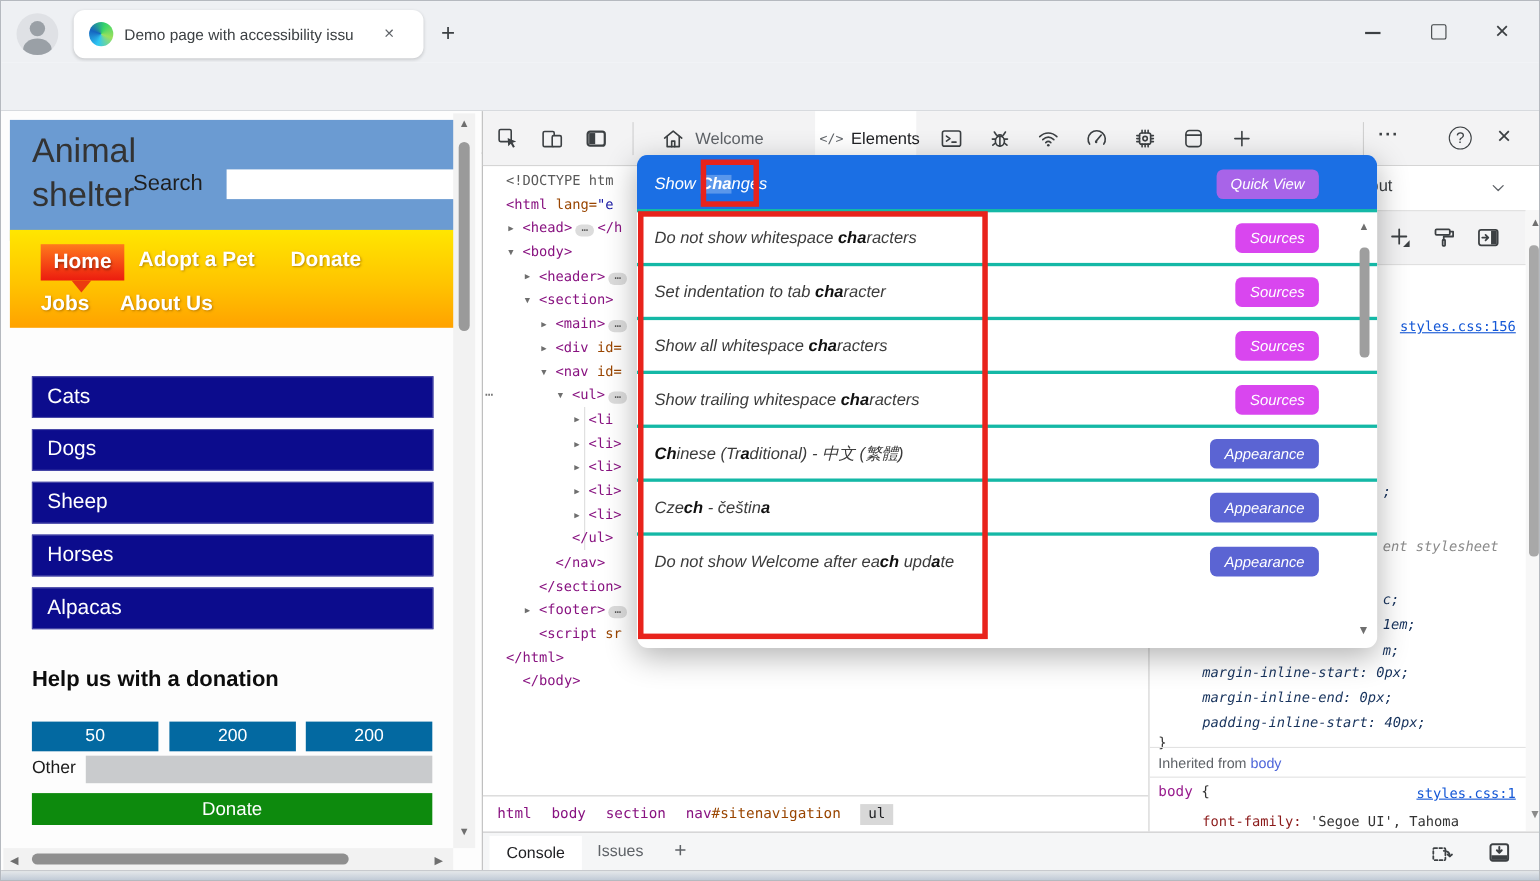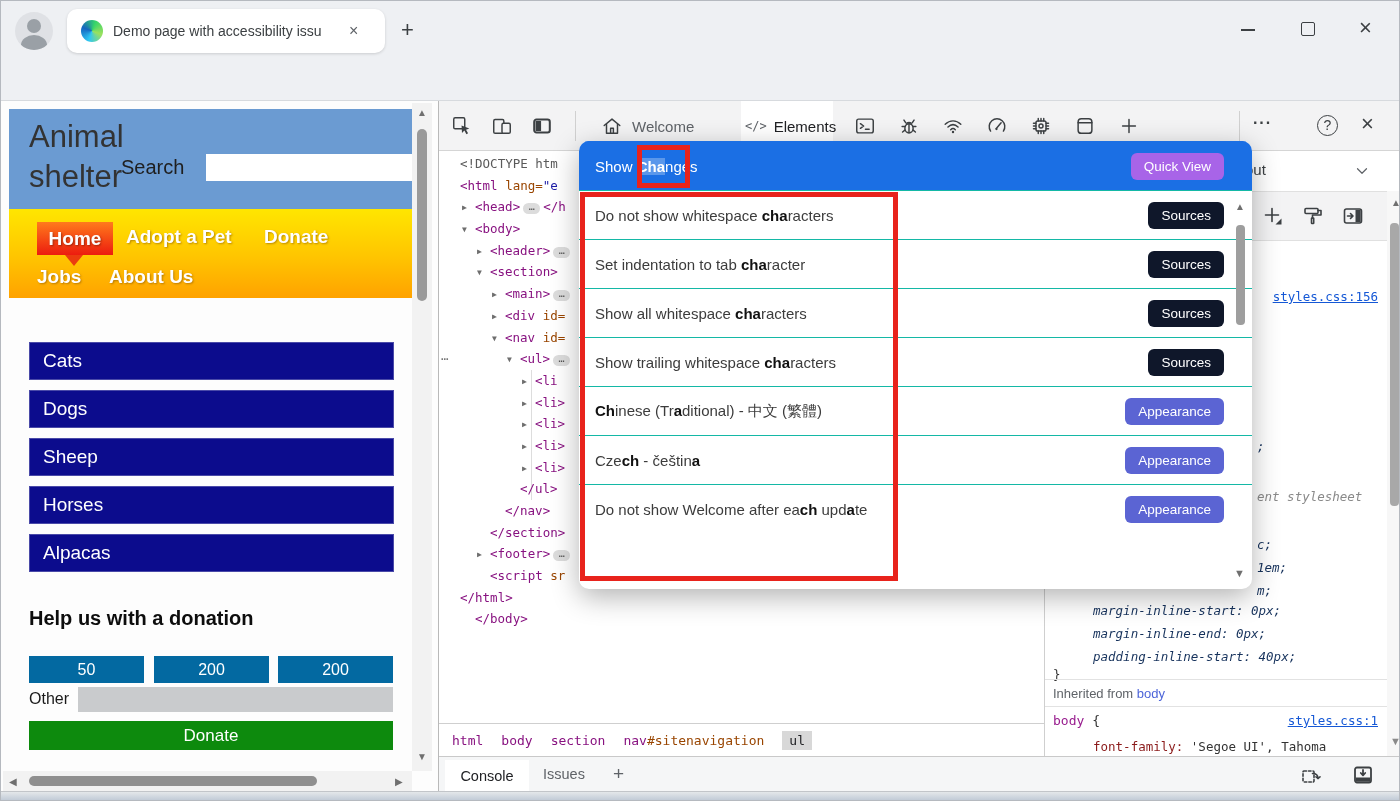--- a/index.html
+++ b/index.html
@@ -143,26 +143,26 @@
                  background:linear-gradient(180deg,#e4e7ea,#b9c4d2); border-top:1px solid #c2c5c9; }
 
   
   #palette { left:578px; top:140px; width:673px; height:448px; background:#fff; border-radius:10px;
              box-shadow:0 8px 28px rgba(0,0,0,.30); z-index:40; overflow:hidden; }
   #pal-input { height:54px; display:flex; align-items:center; padding-left:18px; font-size:16.5px; }
   #pal-run { color:#1c6ce3; } #pal-mode { color:#333; margin-left:9px; } 
   #pal-query { color:#000; margin-left:12px; }
   #pal-caret { display:inline-block; width:1.5px; height:20px; background:#000; vertical-align:-4px; }
   .cmd-row { height:49px; display:flex; align-items:center; justify-content:space-between;
-             padding:0 28px 0 16px; border-top:1px solid #14b8a6; font-size:15px; color:#3c3c3c; }
+             padding:0 53px 0 16px; border-top:3px solid #14b8a6; font-size:15px; color:#3c3c3c;font-style:italic; }
   .cmd-row .b { font-weight:bold; color:#111; }
   .cmd-row.selected { background:#1b6fe4; color:#fff; border-top-color:#1b6fe4; }
   .cmd-row.selected .b { color:#fff; background:rgba(255,255,255,.28); }
   .badge { font-size:13.5px; color:#fff; padding:6px 13px; border-radius:6px; white-space:nowrap; }
-  .badge.qv { background:#a864e8; } .badge.src { background:#0f172a; } .badge.app { background:#5b64d3; }
+  .badge.qv { background:#a864e8; } .badge.src { background:#d946ef; } .badge.app { background:#5b64d3; }
   #pal-sb-up { left:1234px; top:200px; z-index:41; } 
   #pal-sb-thumb { left:1235px; top:224px; width:9px; height:100px; background:#9e9e9e; border-radius:4px; z-index:41; }
   #pal-sb-down { left:1233px; top:566px; z-index:41; color:#6f6f6f; font-size:11px; }
 
   .redbox { border:5px solid #e8231c; z-index:50; }
   #redbox-query { left:636px; top:144px; width:53px; height:43px; }
   #redbox-list { left:579px; top:191px; width:318px; height:389px; }
 </style>
 </head>
 <body>

